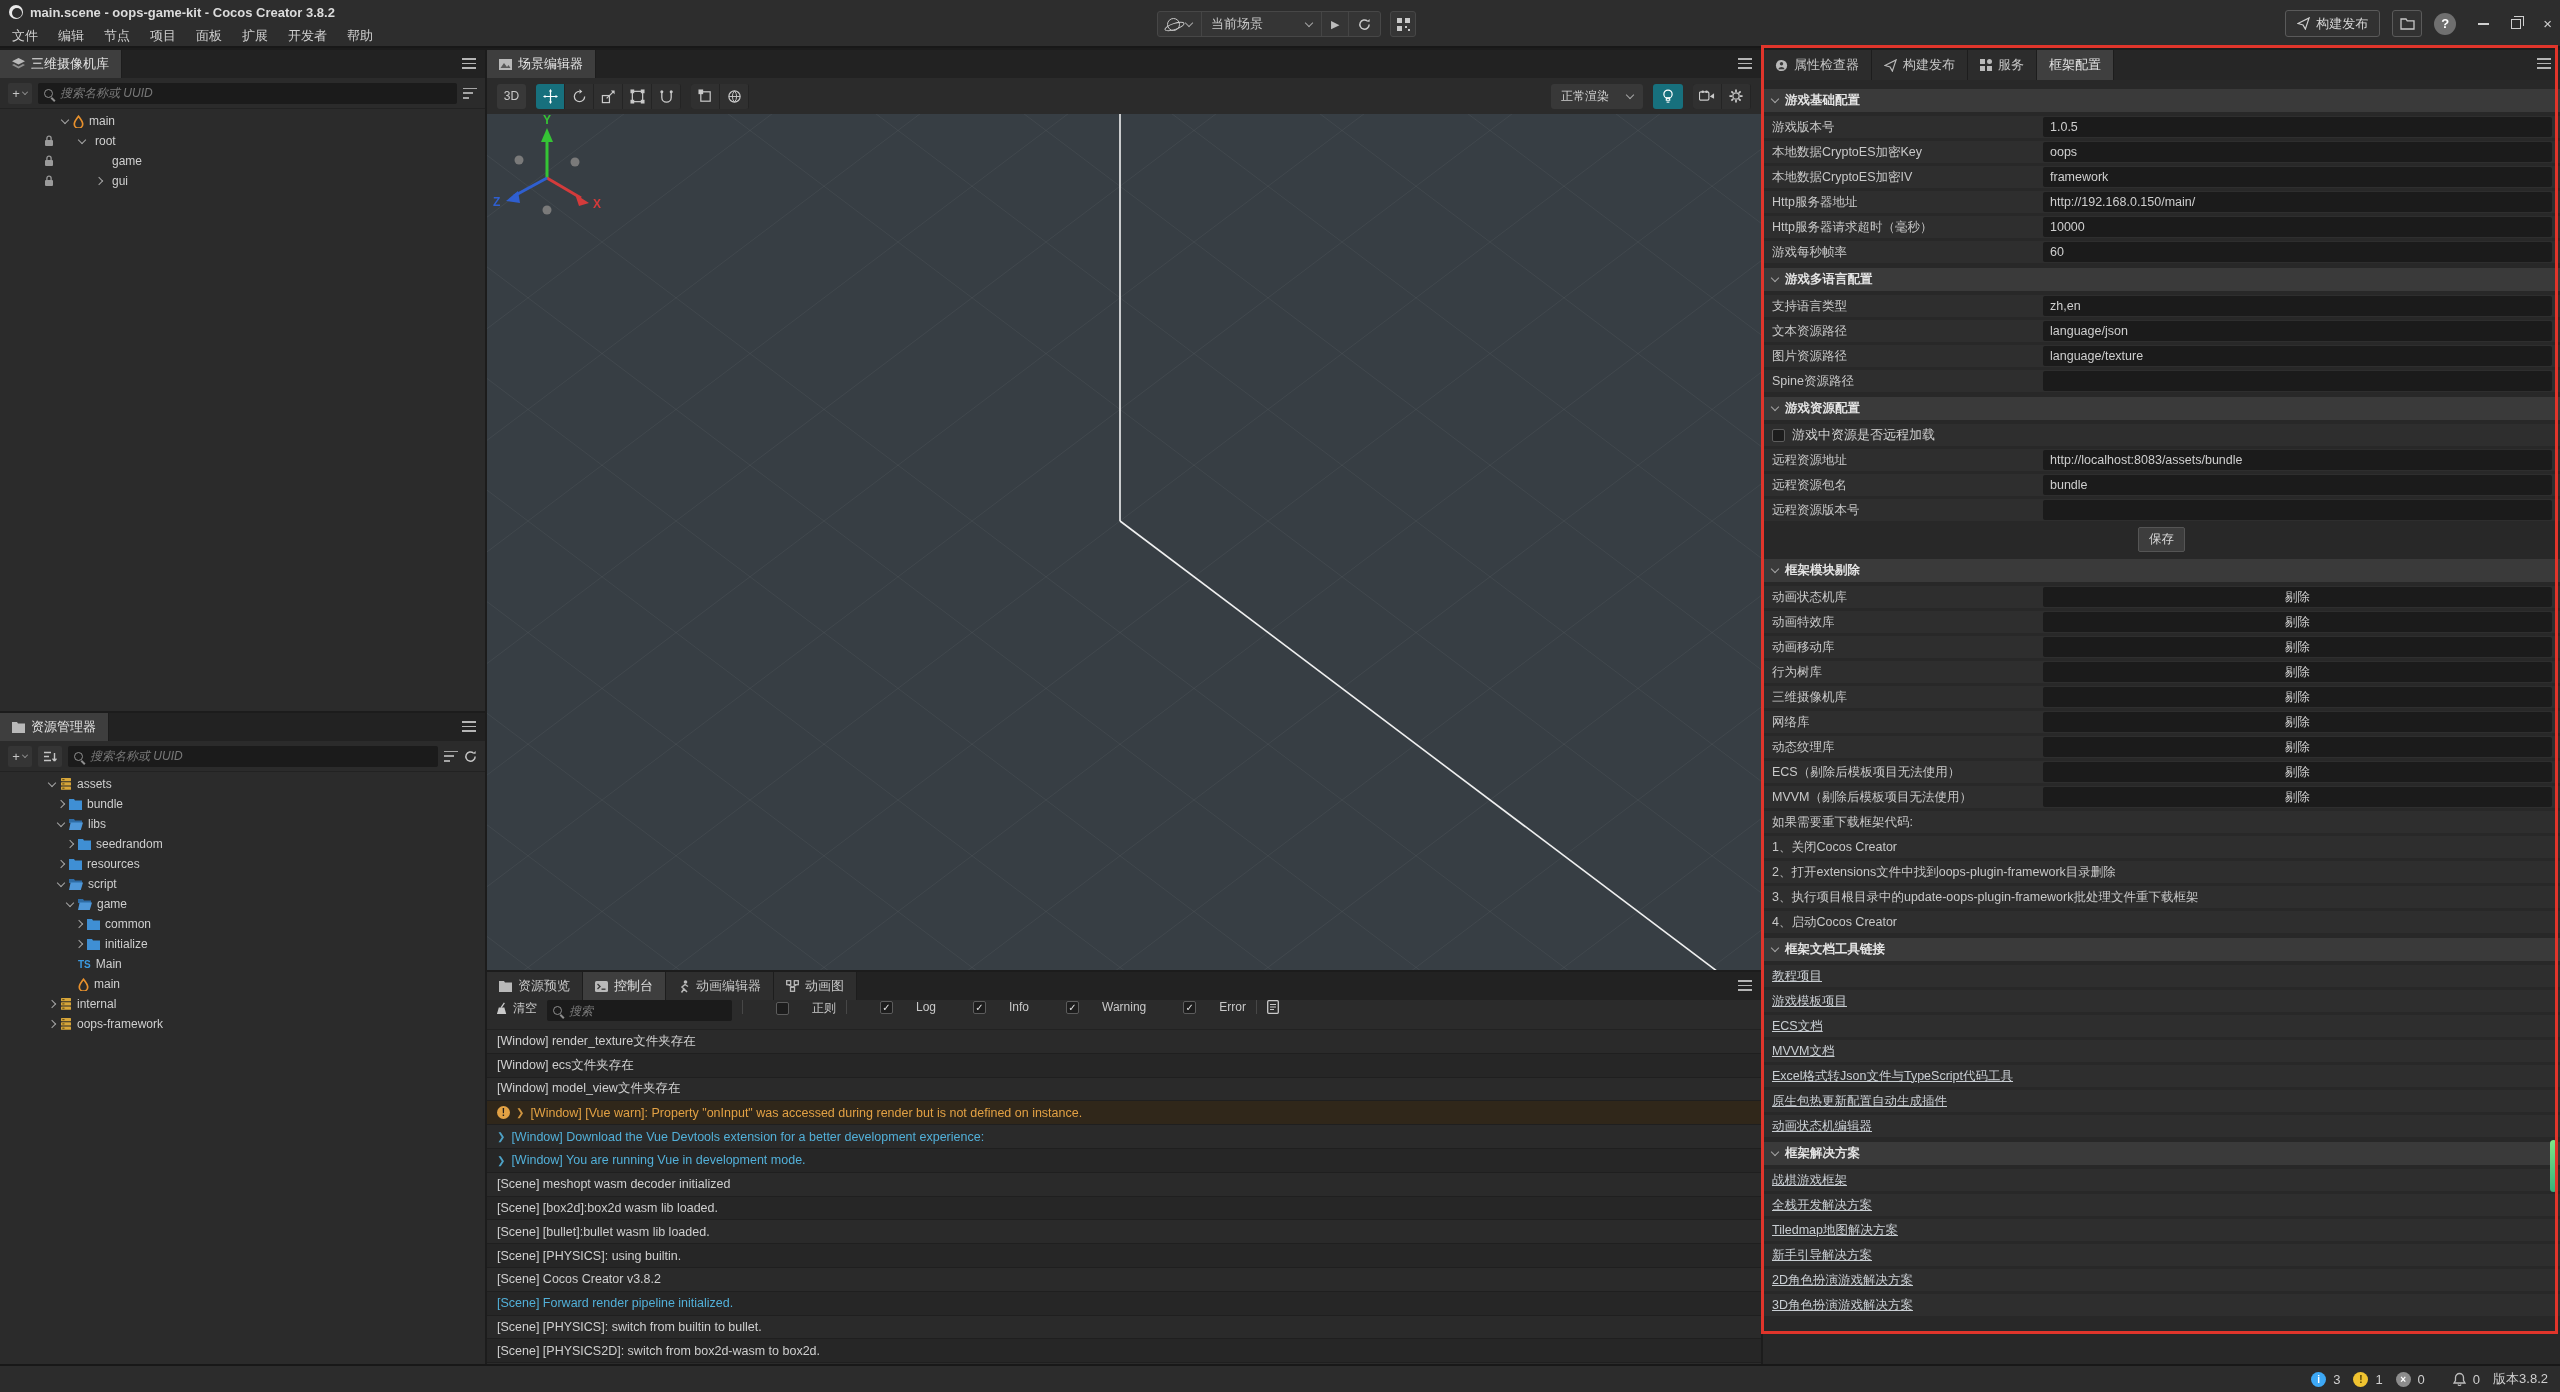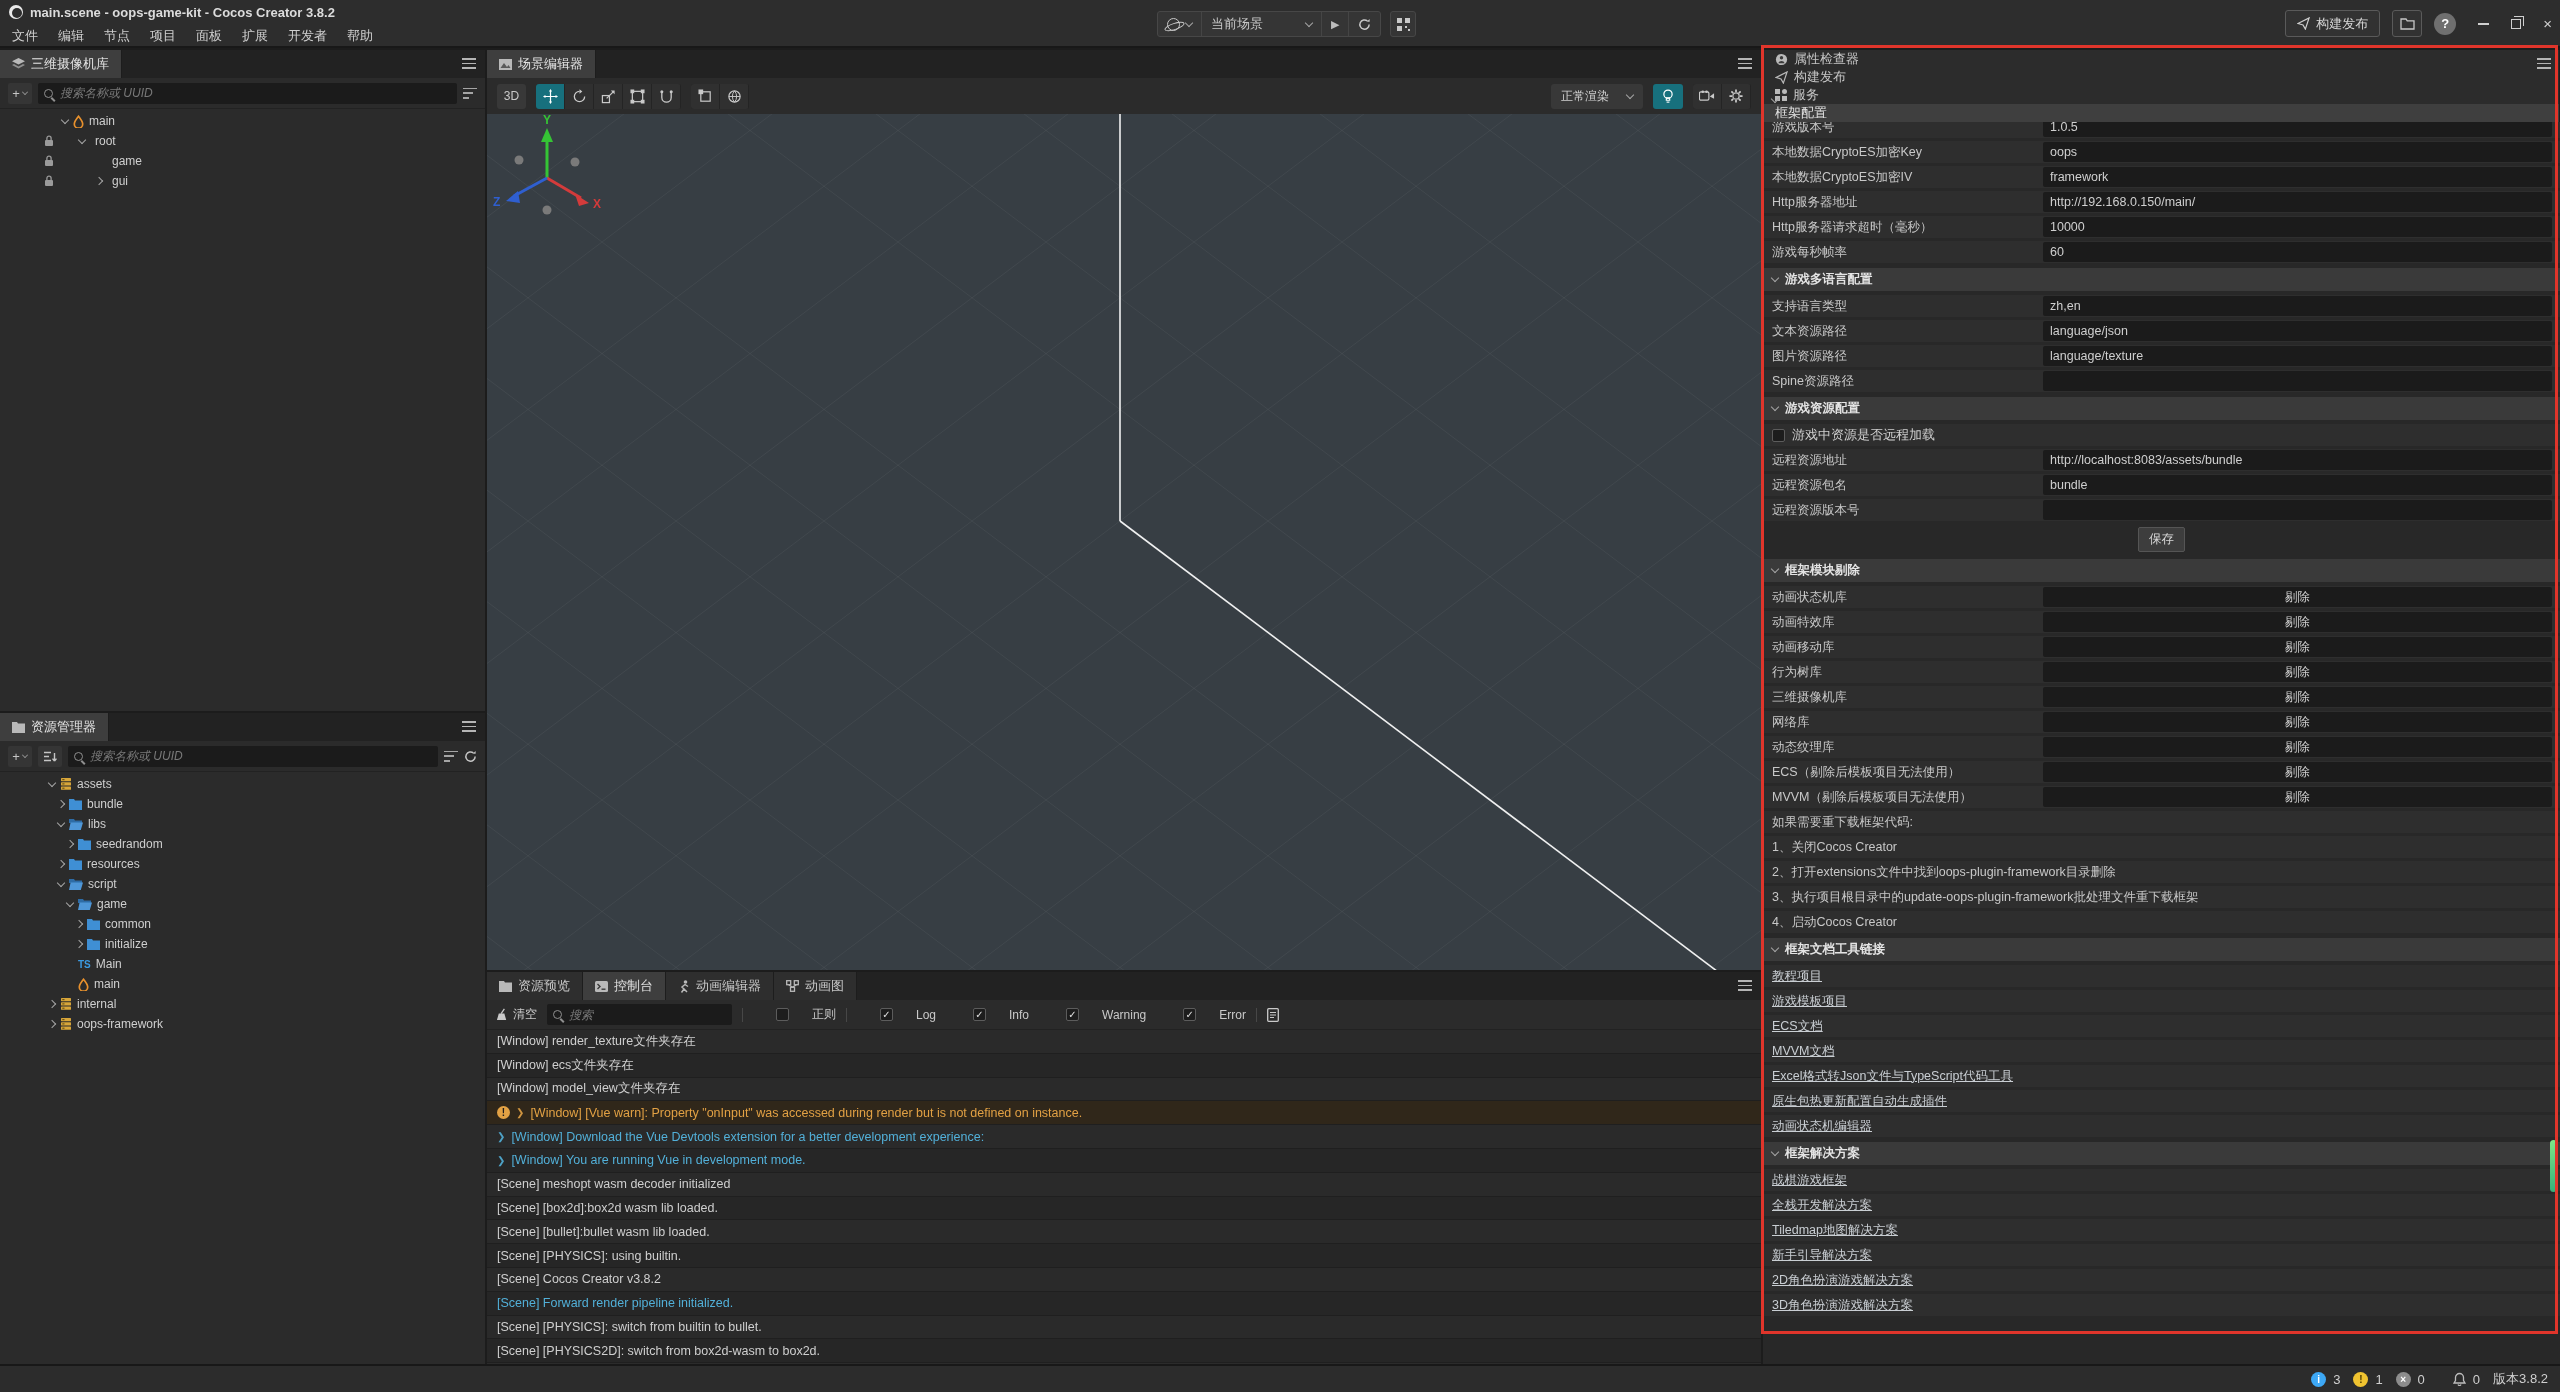--- a/index.html
+++ b/index.html
@@ -80,37 +80,37 @@
   .tool-group .st-btn{border-radius:0;background:#303030;border-right:1px solid #242424;}
   .tool-group .st-btn.active{background:#17707d;color:#fff;}
   .scene-tb-right{margin-left:auto;display:flex;align-items:center;gap:10px;}
   .render-select{height:25px;background:#383838;border-radius:3px;display:flex;align-items:center;gap:18px;padding:0 10px;color:#cfcfcf;font-size:12px;}
   .bulb-btn{width:30px;height:25px;border-radius:3px;background:#17707d;display:flex;align-items:center;justify-content:center;}
   .viewport{flex:1;position:relative;background:#373e44;overflow:hidden;}
   .viewport svg{position:absolute;left:0;top:0;}
   .gizmo{position:absolute;right:40px;top:6px;}
 
   
-  .console-toolbar{height:30px;background:#2b2b2b;border-bottom:1px solid #222;display:flex;align-items:center;gap:10px;padding:0 9px;flex:0 0 auto;font-size:12px;}
+  .console-toolbar{height:30px;background:#2b2b2b;border-bottom:1px solid #222;display:flex;align-items:flex-start;gap:10px;padding:0 9px;flex:0 0 auto;font-size:12px;}
   .ck{display:flex;align-items:center;gap:23px;color:#c9c9c9;padding-left:23px;}
   .ckbox{width:13px;height:13px;background:#1d1d1d;border:1px solid #5c5c5c;border-radius:2px;display:flex;align-items:center;justify-content:center;font-size:10px;color:#e0e0e0;}
   .console-search{width:185px;flex:0 0 auto;}
   .vsep{width:1px;height:14px;background:#474747;}
   .clear-btn{display:flex;align-items:center;gap:4px;color:#c9c9c9;}
   .logs{flex:1;overflow:hidden;}
   .log-row{height:23.8px;display:flex;align-items:center;gap:6px;padding:0 10px;font-size:12.5px;color:#cfcfcf;border-bottom:1px solid #1f1f1f;}
   .log-row:nth-child(odd){background:#2a2a2a;}
   .log-row:nth-child(even){background:#262626;}
   .log-row.warn{background:#30271a;color:#e2a144;}
   .log-row.info{color:#52b0d9;}
   .warn-badge{width:13px;height:13px;border-radius:50%;background:#e2a144;color:#1d1d1d;font-weight:bold;font-size:10px;display:flex;align-items:center;justify-content:center;flex:0 0 auto;}
   .log-chev{font-size:10px;opacity:.9;}
 
   
-  #inspector .tabbar{height:30px;background:#262626;flex-direction:column;}
+  #inspector .tabbar{height:30px;background:#262626;}
   #inspector .tab{background:#2c2c2c;}
   #inspector .tab.active{background:#3f3f3f;}
   .insp-body{flex:1;overflow:hidden;padding:4px 0 0 0;}
   .sec-header{height:23px;background:#3a3a3a;display:flex;align-items:center;gap:7px;padding:0 9px;font-weight:bold;color:#e4e4e4;font-size:12.5px;margin:5px 0 4px 0;}
   .frow{height:22px;margin:0 0 3px 0;background:#2e2e2e;display:flex;align-items:center;padding:0 8px 0 9px;}
   .frow .flabel{width:271px;flex:0 0 auto;color:#c8c8c8;font-size:12.5px;white-space:nowrap;overflow:hidden;}
   .frow input.fval{flex:1;height:20px;background:#1b1b1b;border:none;border-radius:2px;color:#cfcfcf;font-size:12.5px;padding:0 7px;outline:none;}
   .frow .trim-btn{flex:1;height:20px;background:#1b1b1b;border-radius:2px;color:#cfcfcf;font-size:12.5px;display:flex;align-items:center;justify-content:center;}
   .frow.check-row{gap:7px;}
   .note-row{height:22px;margin-bottom:3px;background:#2e2e2e;display:flex;align-items:center;padding:0 9px;color:#c8c8c8;font-size:12.5px;}

